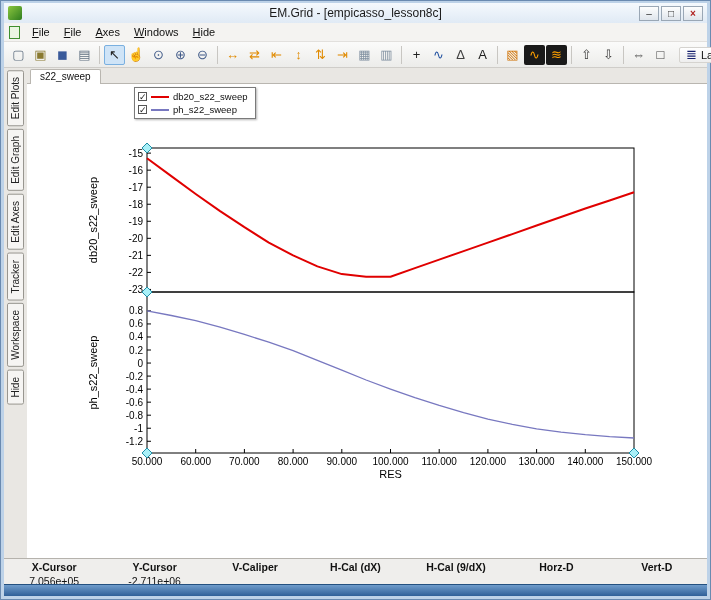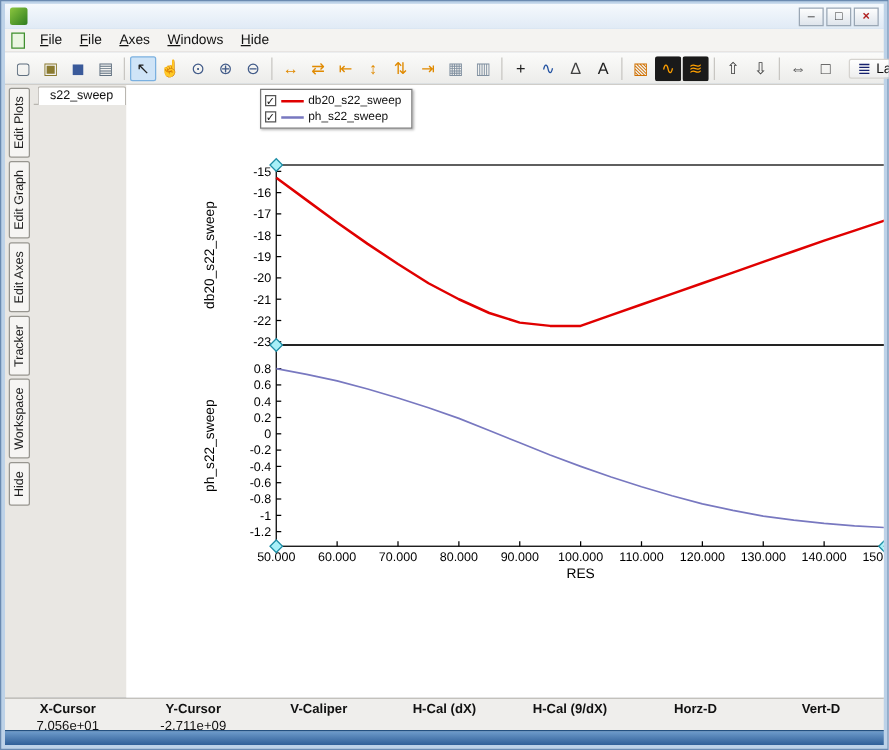--- a/index.html
+++ b/index.html
@@ -19,21 +19,21 @@
   .toolbar{height:26px;background:linear-gradient(#fbfbfa,#ececea);display:flex;align-items:center;padding:0 4px;border-bottom:1px solid #cfcdc9;flex:0 0 auto;}
   #tb-icons{display:flex;align-items:center;gap:1px;}
   .tb-btn{width:21px;height:20px;display:inline-flex;align-items:center;justify-content:center;font-size:13px;border:1px solid transparent;border-radius:2px;background:transparent;}
   .tb-btn.active{background:#cfe4f7;border-color:#7ab0e0;}
   .tb-sep{width:1px;height:18px;background:#c8c6c2;margin:0 3px;}
   .layout-btn{display:flex;align-items:center;gap:4px;border:1px solid #d5d3cf;border-radius:2px;padding:1px 6px;margin-left:8px;font-size:11px;background:linear-gradient(#fff,#eee);}
   .layout-icon{color:#16216e;font-size:13px;line-height:12px;}
   .body{flex:1 1 auto;display:flex;min-height:0;background:#e9e7e3;}
   .sidebar{width:23px;display:flex;flex-direction:column;align-items:center;gap:3px;padding-top:2px;background:#e9e7e3;flex:0 0 auto;}
   .side-tab{writing-mode:vertical-rl;transform:rotate(180deg);background:#f6f5f3;border:1px solid #989690;border-radius:2px;font-size:10px;padding:6px 2px;color:#222;white-space:nowrap;}
-  .right{flex:1;display:flex;flex-direction:row;min-width:0;}
+  .right{flex:1;display:flex;flex-direction:column;min-width:0;}
   .tabbar{height:16px;background:#e9e7e3;display:flex;align-items:flex-end;padding-left:3px;border-bottom:1px solid #b9b6b0;flex:0 0 auto;}
   .tab{background:#fff;border:1px solid #b9b6b0;border-bottom:none;border-radius:2px 2px 0 0;font-size:10px;padding:1px 9px 2px;margin-bottom:-1px;color:#111;}
   .content{flex:1;background:#fff;position:relative;overflow:hidden;}
   #plot-svg{position:absolute;left:0;top:0;}
   #plot-svg text{font-family:"Liberation Sans",sans-serif;fill:#000;}
   .legend{position:absolute;left:107px;top:3px;background:#fff;border:1px solid #7a7a7a;box-shadow:1px 1px 2px rgba(0,0,0,.3);padding:3px 8px 3px 3px;display:flex;flex-direction:column;gap:2px;z-index:2;}
   .legend-row{display:flex;align-items:center;gap:4px;height:11px;}
   .chk{width:9px;height:9px;border:1px solid #555;background:#fff;font-size:9px;line-height:8px;text-align:center;color:#222;flex:0 0 auto;}
   .sample{width:18px;height:2px;flex:0 0 auto;}
   .legend-label{font-size:9.5px;color:#111;}
@@ -41,20 +41,21 @@
   .st-h{font-size:10.5px;font-weight:bold;text-align:center;line-height:16px;color:#111;}
   .st-v{font-size:10.5px;text-align:center;line-height:14px;color:#111;}
   .bluebar{height:12px;background:linear-gradient(#6f9ccb,#2f5f98);border-top:1px solid #24507f;flex:0 0 auto;}
 </style>
 </head>
 <body>
 
 <div class="window">
 
   <div class="titlebar">
+    <span class="title">EM.Grid - [empicasso_lesson8c]</span>
     <span class="app-icon"></span>
     <span class="win-controls">
       <span class="win-btn">–</span>
       <span class="win-btn">□</span>
       <span class="win-btn close">×</span>
     </span>
   </div>
 
   <div class="menubar">
     <span class="doc-icon"></span>
@@ -219,22 +220,22 @@
   </div>
 
   <div class="status-table">
     <div class="st-h">X-Cursor</div>
     <div class="st-h">Y-Cursor</div>
     <div class="st-h">V-Caliper</div>
     <div class="st-h">H-Cal (dX)</div>
     <div class="st-h">H-Cal (9/dX)</div>
     <div class="st-h">Horz-D</div>
     <div class="st-h">Vert-D</div>
-    <div class="st-v">7.056e+01</div>
-    <div class="st-v">-2.711e+09</div>
+    <div class="st-v">7.056e+05</div>
+    <div class="st-v">-2.711e+06</div>
     <div class="st-v"></div>
     <div class="st-v"></div>
     <div class="st-v"></div>
     <div class="st-v"></div>
     <div class="st-v"></div>
   </div>
 
   <div class="bluebar"></div>
 
 </div>

